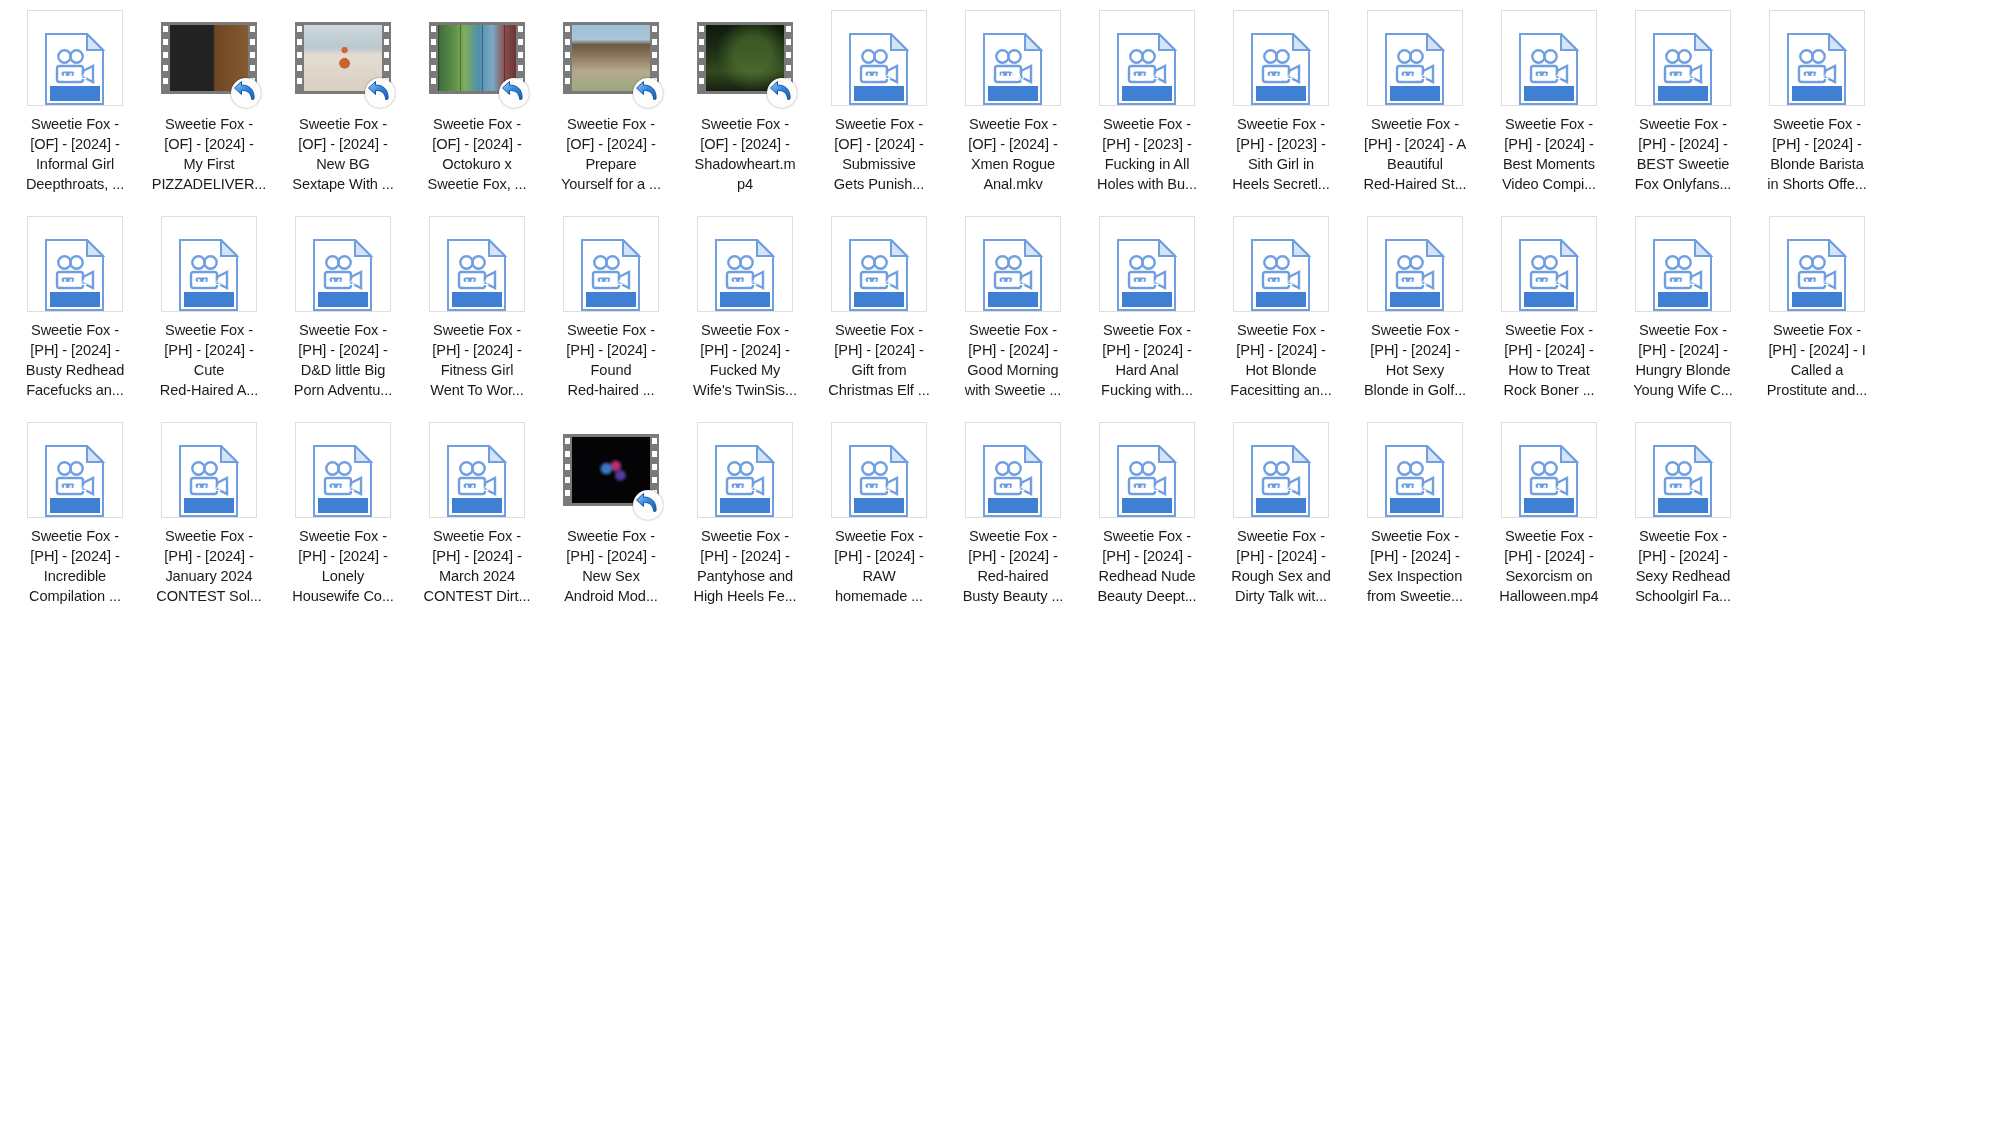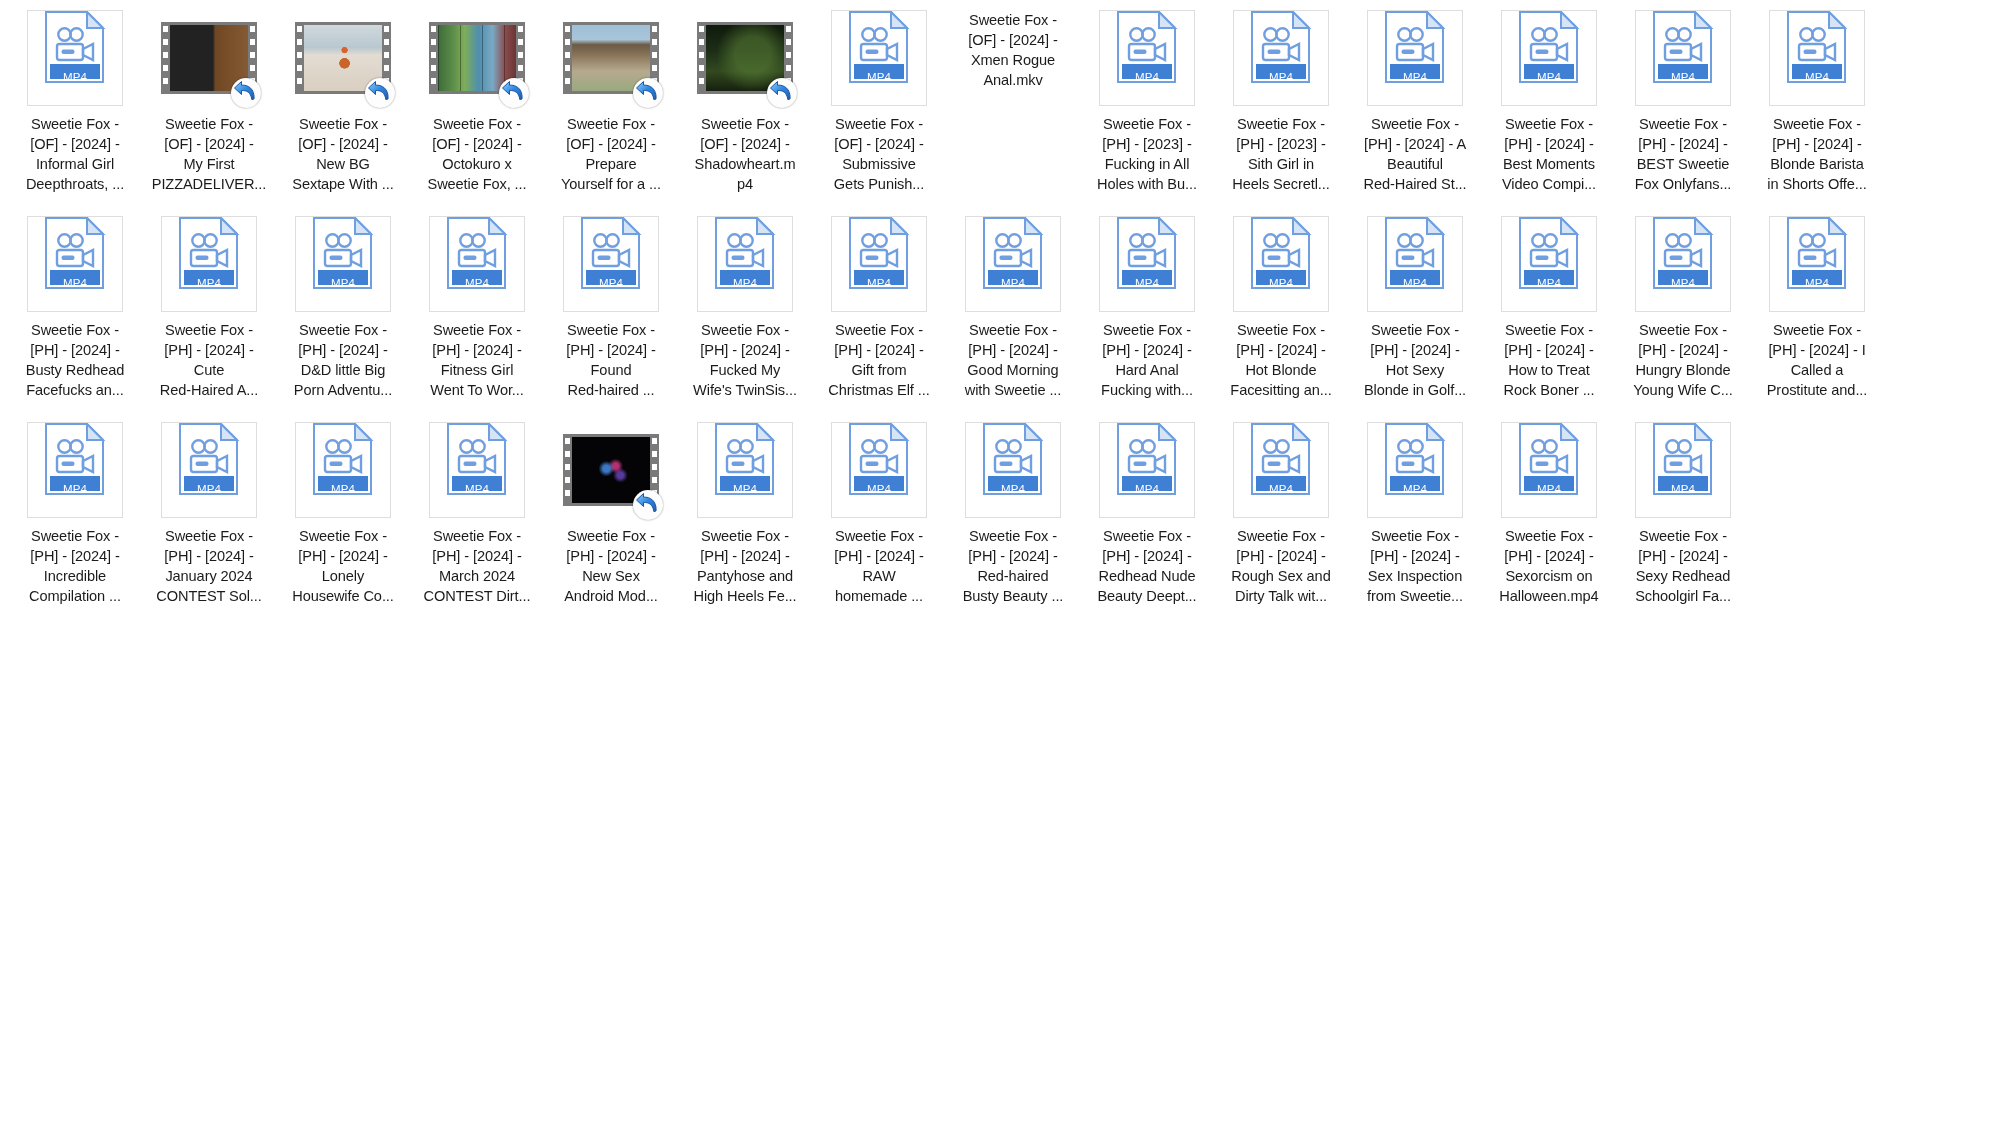--- a/index.html
+++ b/index.html
@@ -48,21 +48,21 @@
 
   
   .doc-icon {
     width: 96px;
     height: 96px;
     border: 1px solid #dedede;
     background: #ffffff;
     box-sizing: border-box;
     position: relative;
     display: flex;
-    align-items: flex-start;
+    align-items: flex-end;
     justify-content: center;
   }
   .doc-icon svg { display: block; }
 
   
   .film-thumb {
     width: 96px;
     height: 72px;
     position: relative;
     background: #7a7a7a;
@@ -341,20 +341,37 @@
           </svg>
           <span style="position: absolute; left: 50%; transform: translateX(-50%); bottom: 21px; color: rgb(255, 255, 255); font-size: 11.5px; line-height: 14px; letter-spacing: 0.2px; font-family: &quot;Liberation Sans&quot;, sans-serif; pointer-events: none;">MP4</span>
         </div>
       </div>
       <div class="file-label">Sweetie Fox -
 [OF] - [2024] -
 Submissive
 Gets Punish...</div>
     </div>
     <div class="file-tile">
+      <div class="thumb-wrap">
+        <div class="doc-icon">
+          <svg width="62" height="72" viewBox="0 0 62 72" xmlns="http://www.w3.org/2000/svg">
+            <path d="M2 1 H43 L59 17 V71 H2 Z" fill="#ffffff" stroke="#6f9fe0" stroke-width="2"></path>
+            <path d="M43 1 L59 17 H43 Z" fill="#d6e4f7" stroke="#6f9fe0" stroke-width="2"></path>
+            <g stroke="#6f9fe0" stroke-width="2.4" fill="none">
+              <circle cx="20.5" cy="23.5" r="6.2"></circle>
+              <circle cx="32.5" cy="23.5" r="6.2"></circle>
+              <rect x="13" y="33" width="26" height="16" rx="2.5"></rect>
+              <path d="M39 38 L49 33 V49 L39 44 Z"></path>
+              <rect x="17.5" y="38.5" width="13" height="4.5" rx="2" fill="#6f9fe0" stroke="none"></rect>
+            </g>
+            <rect x="6" y="53" width="50" height="15" fill="#3f7fd4"></rect>
+          </svg>
+          <span style="position: absolute; left: 50%; transform: translateX(-50%); bottom: 21px; color: rgb(255, 255, 255); font-size: 11.5px; line-height: 14px; letter-spacing: 0.2px; font-family: &quot;Liberation Sans&quot;, sans-serif; pointer-events: none;">MKV</span>
+        </div>
+      </div>
       <div class="file-label">Sweetie Fox -
 [OF] - [2024] -
 Xmen Rogue
 Anal.mkv</div>
     </div>
     <div class="file-tile">
       <div class="thumb-wrap">
         <div class="doc-icon">
           <svg width="62" height="72" viewBox="0 0 62 72" xmlns="http://www.w3.org/2000/svg">
             <path d="M2 1 H43 L59 17 V71 H2 Z" fill="#ffffff" stroke="#6f9fe0" stroke-width="2"></path>

